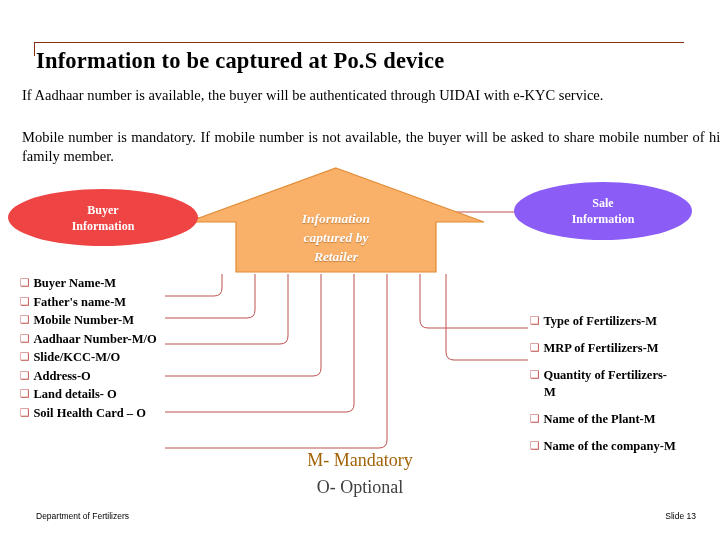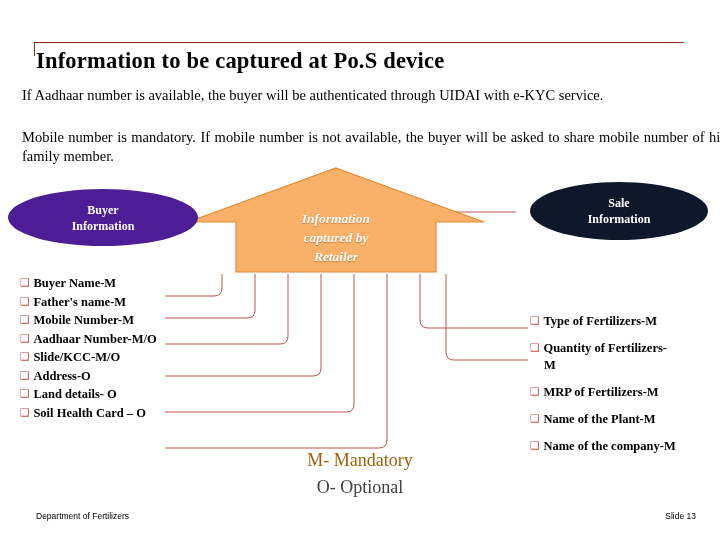--- a/index.html
+++ b/index.html
@@ -109,28 +109,28 @@
     line-height: 16px;
     display: flex;
     align-items: center;
     justify-content: center;
   }
   .pill-left {
     left: 8px;
     top: 189px;
     width: 190px;
     height: 57px;
-    background: #4c1d95;
+    background: #ef4444;
   }
   .pill-right {
-    left: 530px;
+    left: 514px;
     top: 182px;
     width: 178px;
     height: 58px;
-    background: #0f172a;
+    background: #8b5cf6;
   }
   
   .list {
     position: absolute;
     font-family: "Liberation Serif", serif;
     font-size: 12.5px;
     font-weight: bold;
     color: #000000;
   }
   .list-left {
@@ -271,22 +271,22 @@
     <div class="row"><span class="bullet">❑</span><span>Mobile Number-M</span></div>
     <div class="row"><span class="bullet">❑</span><span>Aadhaar Number-M/O</span></div>
     <div class="row"><span class="bullet">❑</span><span>Slide/KCC-M/O</span></div>
     <div class="row"><span class="bullet">❑</span><span>Address-O</span></div>
     <div class="row"><span class="bullet">❑</span><span>Land details- O</span></div>
     <div class="row"><span class="bullet">❑</span><span>Soil Health Card – O</span></div>
   </div>
 
   <div class="list list-right">
     <div class="row"><span class="bullet">❑</span><span>Type of Fertilizers-M</span></div>
+    <div class="row"><span class="bullet">❑</span><span>MRP of Fertilizers-M</span></div>
     <div class="row"><span class="bullet">❑</span><span>Quantity of Fertilizers-</span><br><span class="cont-indent">M</span></div>
-    <div class="row"><span class="bullet">❑</span><span>MRP of Fertilizers-M</span></div>
     <div class="row"><span class="bullet">❑</span><span>Name of the Plant-M</span></div>
     <div class="row"><span class="bullet">❑</span><span>Name of the company-M</span></div>
   </div>
 
   <div class="legend-m">M- Mandatory</div>
   <div class="legend-o">O- Optional</div>
 
   <div class="footer-left">Department of Fertilizers</div>
   <div class="footer-right">Slide 13</div>
 

